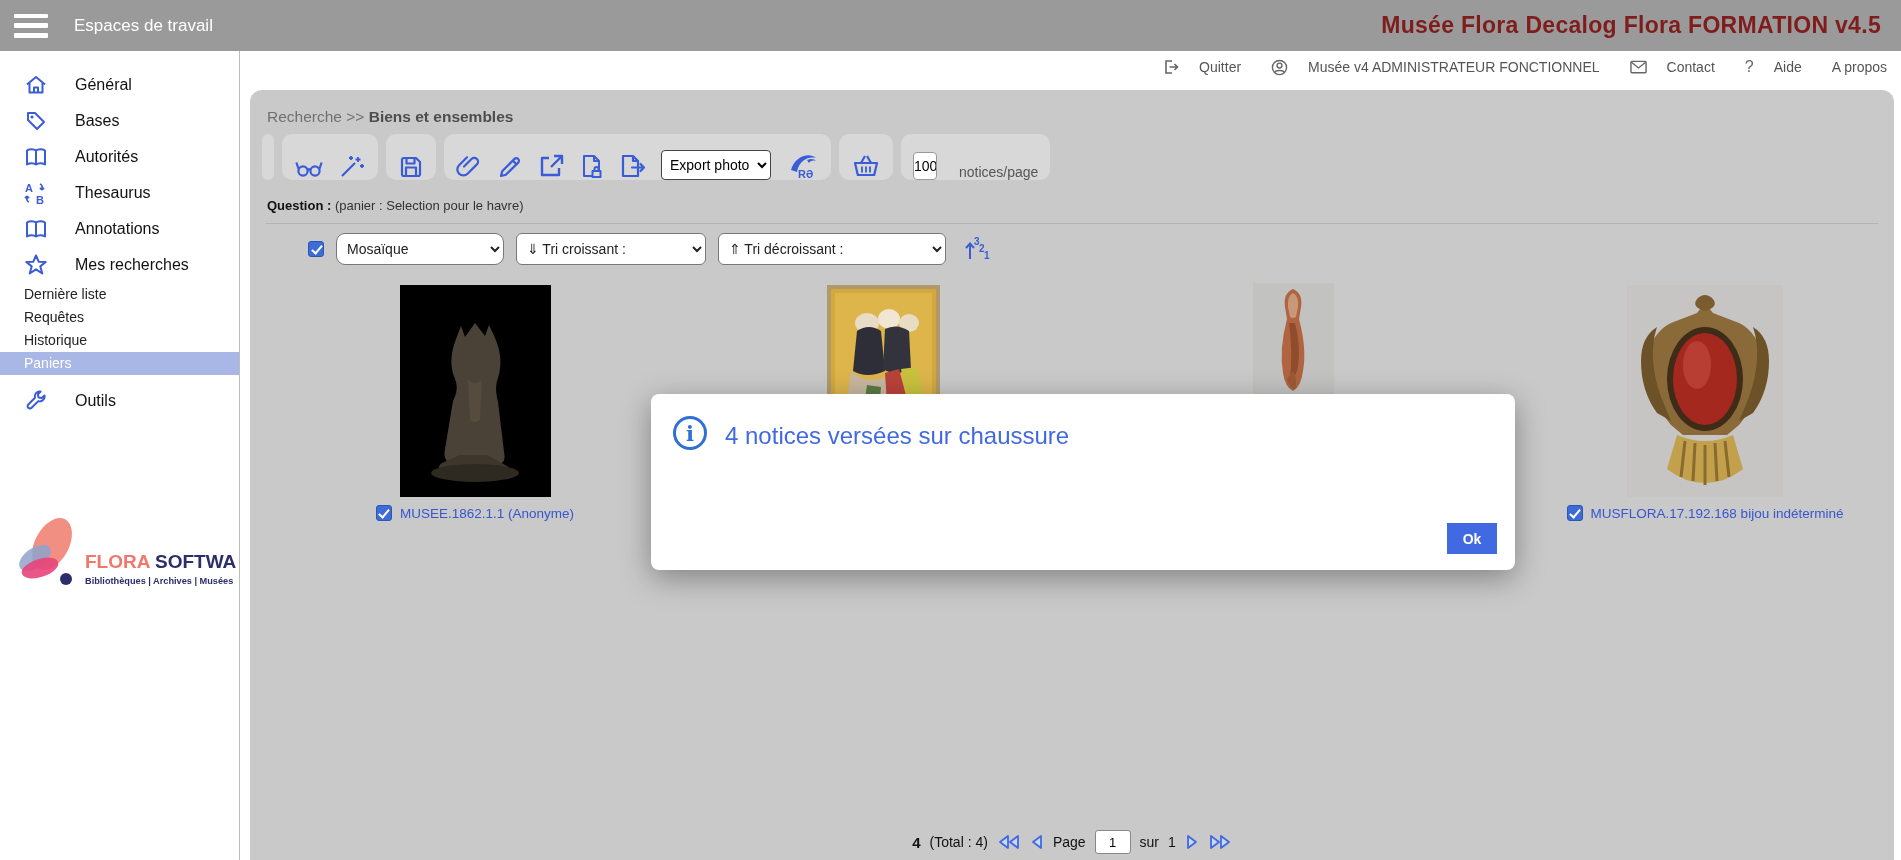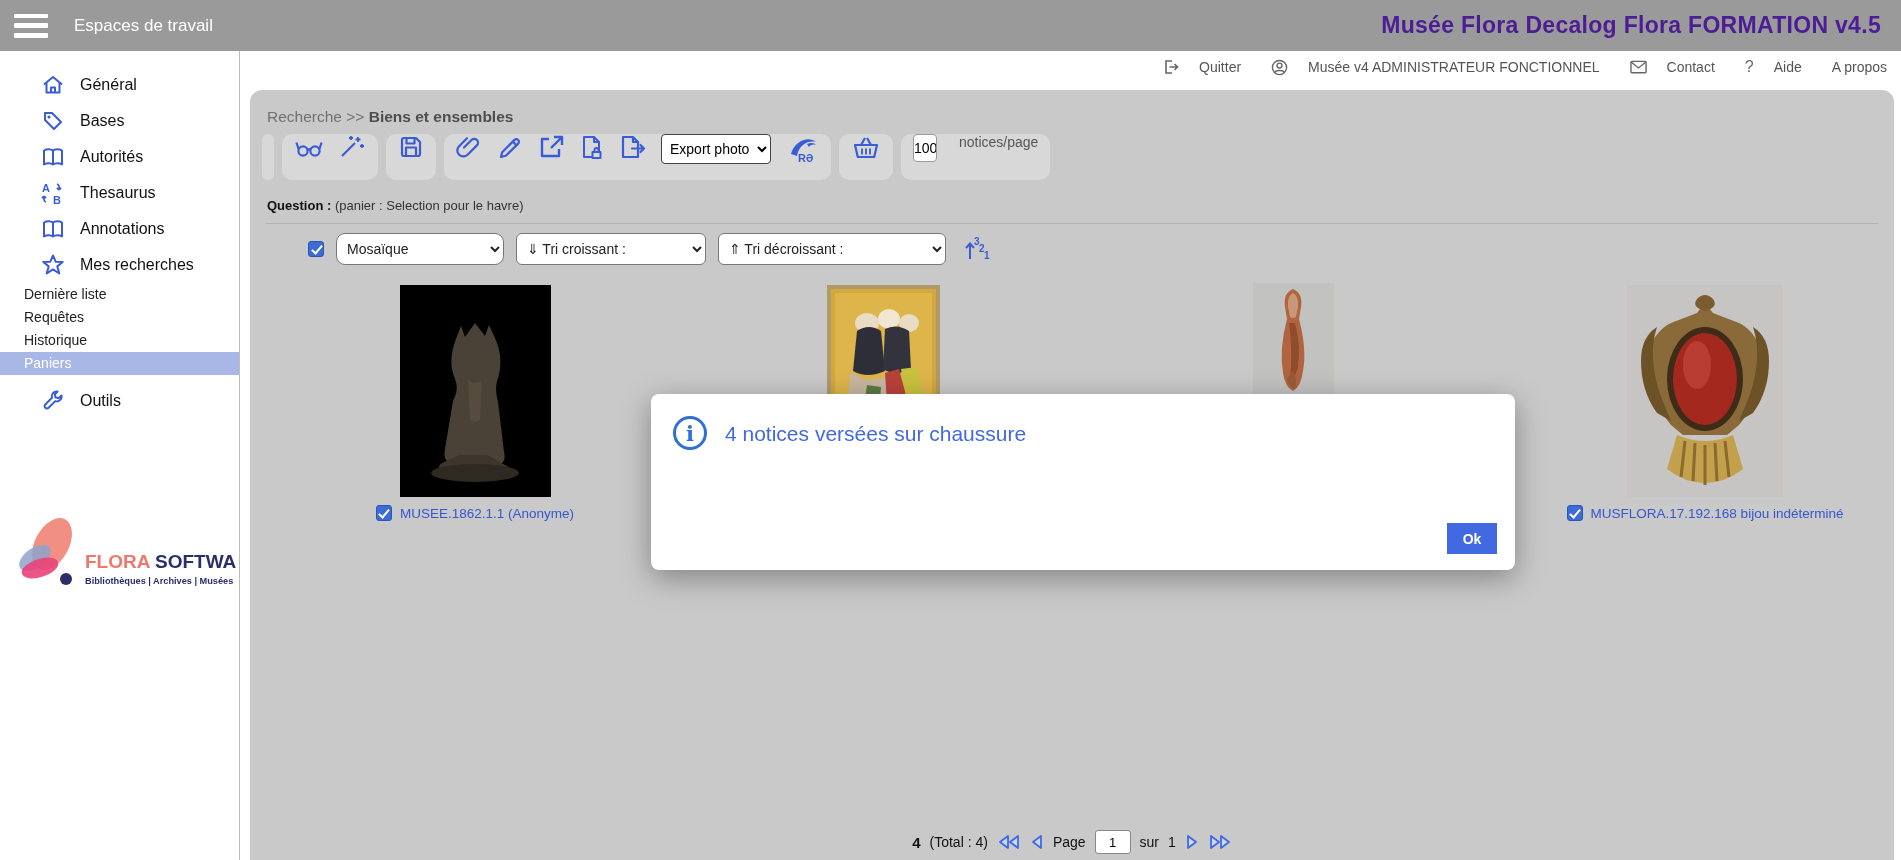--- a/index.html
+++ b/index.html
@@ -3,46 +3,46 @@
 <meta charset="utf-8">
 <style>
   * { margin:0; padding:0; box-sizing:border-box; }
   html,body { width:1901px; height:860px; background:#fff; font-family:"Liberation Sans", sans-serif; overflow:hidden; }
 
   
   .topbar { position:absolute; left:0; top:0; width:1901px; height:51px; background:#9a9a9a; display:flex; align-items:center; }
   .hamburger { width:34px; height:24px; margin-left:14px; display:flex; flex-direction:column; justify-content:space-between; cursor:pointer; }
   .hamburger span { display:block; height:4.5px; background:#fff; border-radius:1px; }
   .workspace { color:#fff; font-size:17px; margin-left:26px; }
-  .apptitle { position:absolute; right:20px; top:12px; color:#4c1d95; font-size:23px; font-weight:bold; letter-spacing:.3px; }
+  .apptitle { position:absolute; right:20px; top:12px; color:#7f1d1d; font-size:23px; font-weight:bold; letter-spacing:.3px; }
 
   
   .linksrow { position:absolute; left:240px; top:51px; right:0; height:32px; background:#fff; display:flex; align-items:center; justify-content:flex-end; gap:30px; padding-right:14px; color:#555; font-size:14px; }
   .linkitem { display:flex; align-items:center; gap:20px; cursor:pointer; white-space:nowrap; }
   .linkitem svg { display:block; }
 
   
   .sidebar { position:absolute; left:0; top:51px; width:240px; bottom:0; background:#fff; border-right:1px solid #bdbdbd; }
   .nav { padding-top:16px; }
-  .navitem { display:flex; align-items:center; gap:15px; height:36px; padding-left:12px; font-size:16px; color:#111; cursor:pointer;margin-left:29px; }
+  .navitem { display:flex; align-items:center; gap:27px; height:36px; padding-left:24px; font-size:16px; color:#111; cursor:pointer; }
   .navitem svg { flex:0 0 auto; }
   .subnav { }
   .subitem { height:23px; line-height:23px; padding-left:24px; font-size:14px; color:#222; cursor:pointer; }
   .subitem.selected { background:#a9b7e6; color:#fff; }
   .logo { position:absolute; left:8px; top:455px; width:228px; height:100px; }
 
   
   .panel { position:absolute; left:250px; top:90px; right:7px; bottom:0; background:#c9c9c9; border-radius:12px 12px 0 0; }
   .breadcrumb { position:absolute; left:17px; top:18px; font-size:15.5px; }
   .bc-section { color:#707070; }
   .bc-page { color:#4d4d4d; font-weight:bold; }
 
   
   .toolbar { position:absolute; left:12px; top:44px; height:46px; display:flex; align-items:center; gap:8px; }
-  .tgroup { background:#d8d8d8; border-radius:10px; height:46px; display:flex; align-items:flex-start; gap:14px; padding:0 12px; }
+  .tgroup { background:#d8d8d8; border-radius:10px; height:46px; display:flex; align-items:flex-end; gap:14px; padding:0 12px; }
   .tgroup.thin { width:12px; padding:0; }
   .ticon { display:flex; align-items:center; justify-content:center; cursor:pointer; }
   .exportsel { height:30px; font-size:14px; font-family:"Liberation Sans",sans-serif; border:1px solid #444; border-radius:4px; background:#fff; padding:0 4px; }
   .pgsize { width:24px; height:28px; border:1px solid #999; border-radius:4px; background:#fff; font-size:14px; text-align:center; font-family:"Liberation Sans",sans-serif; }
   .pgsizelabel { color:#555; font-size:14px; margin-left:8px; }
 
   
   .question { position:absolute; left:17px; top:108px; font-size:13px; color:#333; }
   .question b { color:#111; }
   .qdivider { position:absolute; left:16px; right:16px; top:133px; border-top:1px solid #b3b3b3; }
@@ -55,21 +55,21 @@
   .sel-view { width:168px;border-radius:9px; } .sel-asc { width:190px; } .sel-desc { width:228px; }
 
   
   .fig { position:absolute; width:330px; display:flex; flex-direction:column; align-items:center; }
   .fig img, .fig svg.thumb { display:block; }
   .caption { margin-top:8px; display:flex; align-items:center; gap:8px; font-size:13.5px; color:#3657ce; white-space:nowrap; }
 
   
   .modal { position:absolute; left:401px; top:304px; width:864px; height:176px; background:#fff; border-radius:8px; box-shadow:0 8px 30px rgba(0,0,0,.35); z-index:10; }
   .info-icon { position:absolute; left:22px; top:22px; width:34px; height:34px; border:3px solid #2f6fd6; border-radius:50%; color:#2f6fd6; font-weight:bold; font-size:21px; display:flex; align-items:center; justify-content:center; font-family:"DejaVu Serif", serif; }
-  .modal-msg { position:absolute; left:74px; top:28px; font-size:21px; color:#4169e1; }
+  .modal-msg { position:absolute; left:74px; top:28px; font-size:24px; color:#4169e1; }
   .okbtn { position:absolute; right:18px; bottom:16px; width:50px; height:31px; background:#4169e1; color:#fff; font-weight:bold; font-size:14px; border:none; border-radius:0; cursor:pointer; font-family:"Liberation Sans",sans-serif; }
 
   
   .pager { position:absolute; left:0; right:0; top:740px; display:flex; align-items:center; justify-content:center; gap:9px; font-size:14px; color:#111; }
   .pager .cnt { font-weight:bold; font-size:15px; }
   .pchev { cursor:pointer; display:flex; align-items:center; }
   .pageinput { width:36px; height:24px; border:1px solid #888; border-radius:3px; background:#fff; text-align:center; font-size:13px; font-family:"Liberation Sans",sans-serif; }
 </style>
 </head>
 <body>

